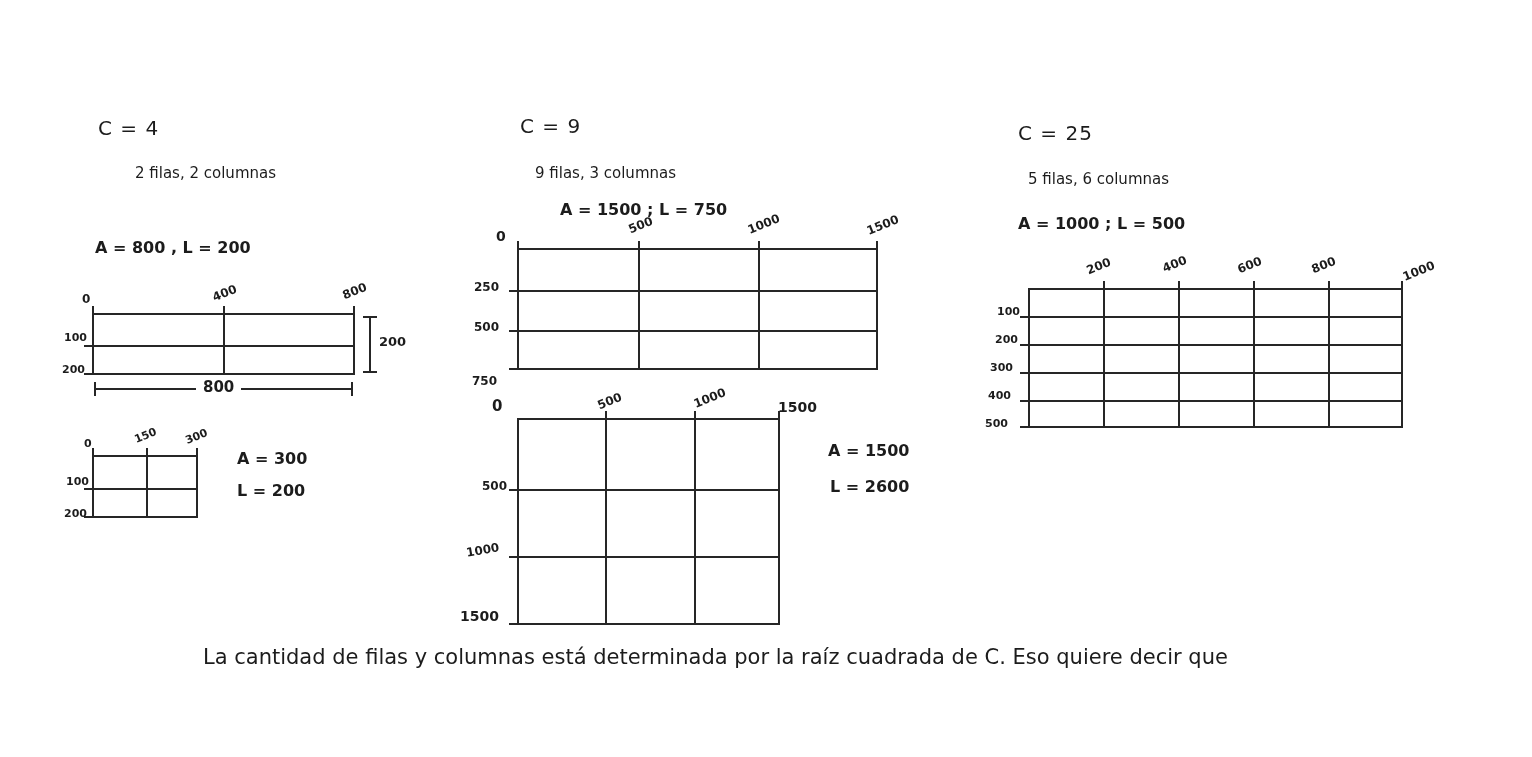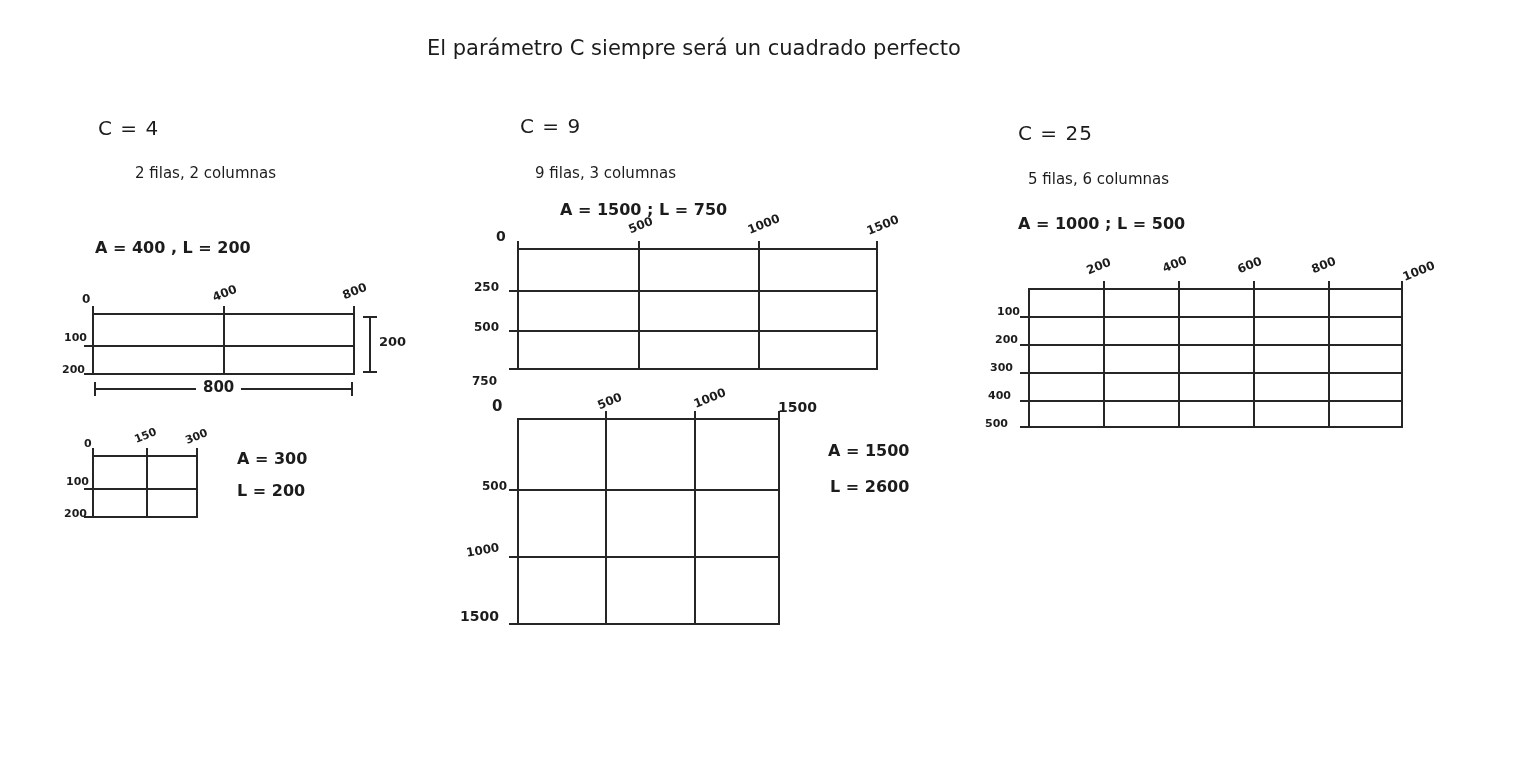--- a/index.html
+++ b/index.html
@@ -30,25 +30,24 @@
   .dimh::before,.dimh::after{content:"";position:absolute;top:-6px;width:2px;height:14px;background:#262626}
   .dimh::before{left:0}.dimh::after{right:0}
   .dimlabel{background:#ffffff;padding:0 7px}
   .footer{font-size:21px}
 </style>
 </head>
 <body>
 
 <div class="canvas">
 
-  <span class="t title" style="left:427px;top:36px">El parámetro C siempre será un cuadrado perfecto</span>
 
   <span class="t cval" style="left:98px;top:116px">C = 4</span>
   <span class="t sub" style="left:135px;top:164px">2 filas, 2 columnas</span>
-  <span class="t formula" style="left:95px;top:238px">A = 400 ,  L = 200</span>
+  <span class="t formula" style="left:95px;top:238px">A = 800 ,  L = 200</span>
 
   <div class="grid" style="left:92px;top:313px;width:263px;height:62px">
     <div class="vl" style="left:129px"></div>
     <div class="hl" style="top:30px"></div>
     <div class="tkx" style="left:-2px"></div>
     <div class="tkx" style="left:129px"></div>
     <div class="tkx" style="left:259px"></div>
     <div class="tky" style="top:30px"></div>
     <div class="tky" style="top:58px"></div>
   </div>
@@ -156,14 +155,15 @@
   <span class="t lab rot" style="left:1162px;top:257px">400</span>
   <span class="t lab rot" style="left:1237px;top:258px">600</span>
   <span class="t lab rot" style="left:1311px;top:258px">800</span>
   <span class="t lab rot" style="left:1402px;top:264px">1000</span>
   <span class="t lab sm" style="left:997px;top:305px">100</span>
   <span class="t lab sm" style="left:995px;top:333px">200</span>
   <span class="t lab sm" style="left:990px;top:361px">300</span>
   <span class="t lab sm" style="left:988px;top:389px">400</span>
   <span class="t lab sm" style="left:985px;top:417px">500</span>
 
+  <span class="t footer" style="left:203px;top:645px">La cantidad de filas y columnas está determinada por la raíz cuadrada de C. Eso quiere decir que</span>
 
 </div>
 
 </body></html>

